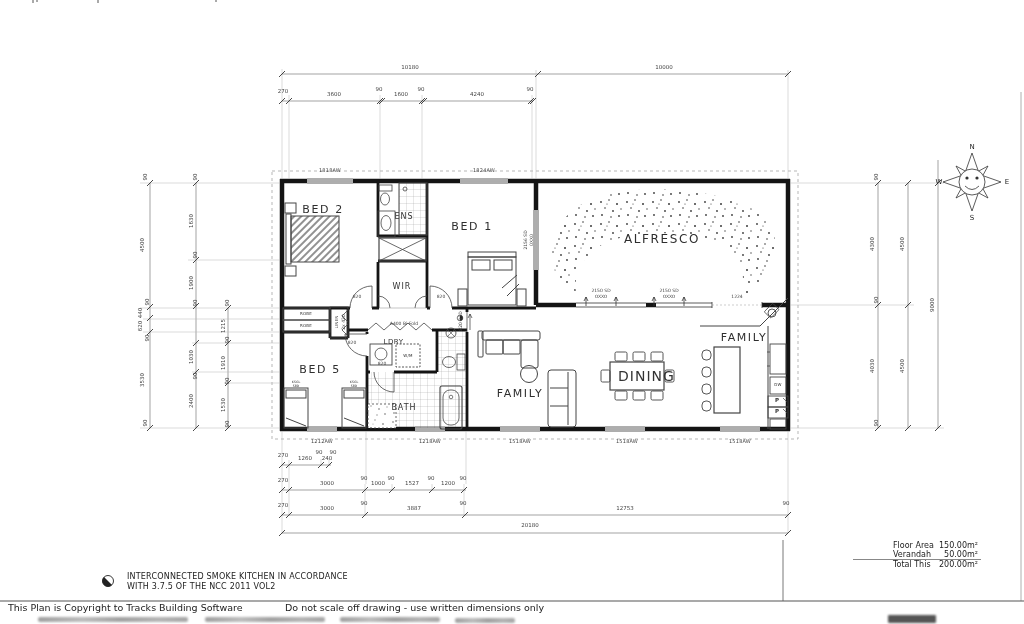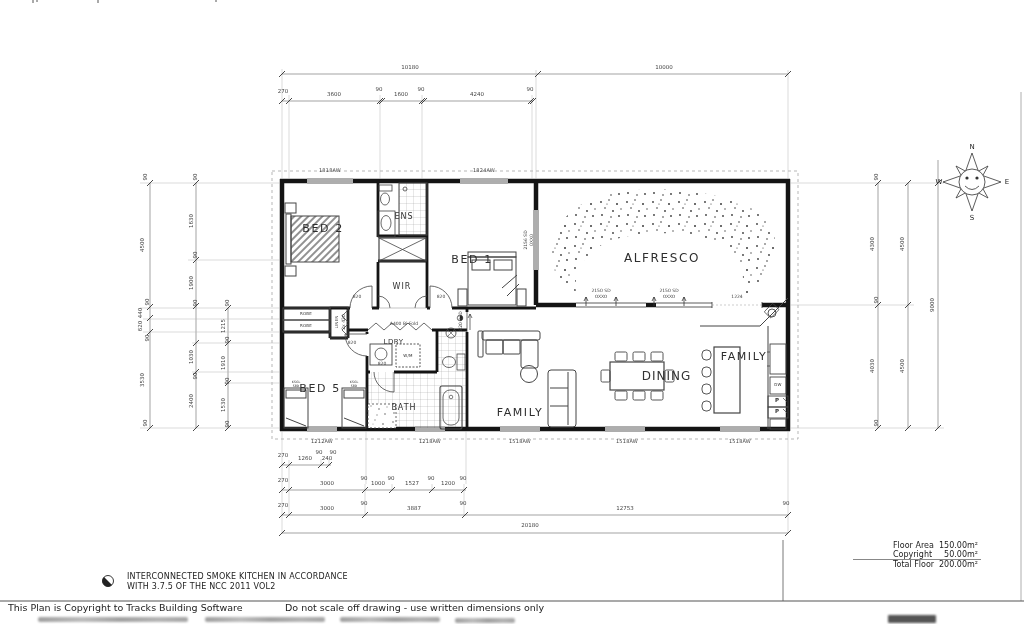--- a/index.html
+++ b/index.html
@@ -6,21 +6,21 @@
   #sheet{position:relative;width:1024px;height:624px;background:#ffffff;overflow:hidden;
          font-family:"DejaVu Sans","Liberation Sans",sans-serif;}
   #plan-svg{position:absolute;left:0;top:0;}
   .lbl{position:absolute;white-space:nowrap;color:#333;line-height:1;transform:translate(-50%,-50%);}
   .rv{transform:translate(-50%,-50%) rotate(-90deg);}
   .ll{transform:translate(0,-50%);}
   .lr{transform:translate(-100%,-50%);}
   .dim{font-size:5.5px;color:#444;}
   .win{font-size:5px;color:#444;letter-spacing:.2px;}
   .door{font-size:4.5px;color:#444;}
-  .room{font-size:11px;letter-spacing:1.6px;color:#2e2e2e;margin-top:19px;}
+  .room{font-size:11px;letter-spacing:1.6px;color:#2e2e2e;}
   .rs{font-size:8px;letter-spacing:1px;}
   .rxs{font-size:7px;letter-spacing:.5px;padding-left:19px;}
   .fx{font-size:4px;color:#333;letter-spacing:.2px;}
   .fxxs{font-size:3.2px;color:#333;}
   .fxb{font-size:5.5px;font-weight:bold;}
   .cmp{font-size:7px;color:#222;}
   .area-t{font-size:8px;color:#222;}
   .foot{font-size:9.5px;color:#222;}
   .note{font-size:8px;color:#222;letter-spacing:.2px;}
   .title{font-size:21px;color:#3a3a3a;letter-spacing:.5px;}
@@ -268,26 +268,26 @@
   </g>
 
   <g stroke="#222" stroke-width="0.9">
     <circle cx="108" cy="581" r="5.5" fill="#fff"></circle>
     <path d="M104,577 A5.5,5.5 0 0 0 112,585 L104,577 Z" fill="#222" stroke="none"></path>
   </g>
 </svg>
 
 <span class="lbl room" style="left:323px;top:209px;">BED 2</span>
 <span class="lbl rs" style="left:404px;top:217px;">ENS</span>
-<span class="lbl room" style="left:472px;top:240px;text-align:center;">BED 1</span>
+<span class="lbl room" style="left:472px;top:226px;text-align:center;">BED 1</span>
 <span class="lbl rs" style="left:402px;top:287px;">WIR</span>
 <span class="lbl room" style="font-size:12px;left:662px;top:239px;">ALFRESCO</span>
 <span class="lbl room" style="left:320px;top:369px;">BED 5</span>
 <span class="lbl room" style="left:520px;top:393px;">FAMILY</span>
-<span class="lbl rxs" style="font-size:12px;left:657px;top:376px;letter-spacing:1px;">DINING</span>
+<span class="lbl rxs" style="font-size:14px;left:637px;top:376px;letter-spacing:1px;">DINING</span>
 <span class="lbl room" style="left:744px;top:337px;">FAMILY</span>
 <span class="lbl rs" style="left:404px;top:408px;">BATH</span>
 <span class="lbl rxs" style="left:384px;top:342px;">LDRY</span>
 
 <span class="lbl fx" style="left:306px;top:314px;">ROBE</span>
 <span class="lbl fx" style="left:306px;top:326px;">ROBE</span>
 <span class="lbl fx rv" style="left:337px;top:322px;">LINEN</span>
 <span class="lbl fx" style="left:408px;top:356px;">W/M</span>
 <span class="lbl fxxs" style="left:296px;top:383px;">KSGL</span>
 <span class="lbl fxxs" style="left:296px;top:387px;">SBD</span>
@@ -387,23 +387,23 @@
 <span class="lbl dim" style="left:786px;top:504px;">90</span>
 <span class="lbl dim" style="left:530px;top:526px;">20180</span>
 
 <span class="lbl cmp" style="left:972px;top:147px;">N</span>
 <span class="lbl cmp" style="left:1007px;top:182px;">E</span>
 <span class="lbl cmp" style="left:972px;top:218px;">S</span>
 <span class="lbl cmp" style="left:939px;top:182px;">W</span>
 
 <span class="lbl area-t ll" style="left:893px;top:546px;">Floor Area</span>
 <span class="lbl area-t lr" style="left:978px;top:546px;">150.00m²</span>
-<span class="lbl area-t ll" style="left:893px;top:555px;">Copyright</span>
+<span class="lbl area-t ll" style="left:893px;top:555px;">Verandah</span>
 <span class="lbl area-t lr" style="left:978px;top:555px;">50.00m²</span>
-<span class="lbl area-t ll" style="left:893px;top:565px;">Total Floor</span>
+<span class="lbl area-t ll" style="left:893px;top:565px;">Total This</span>
 <span class="lbl area-t lr" style="left:978px;top:565px;">200.00m²</span>
 
 <span class="lbl note ll" style="left:127px;top:577px;">INTERCONNECTED SMOKE KITCHEN IN ACCORDANCE</span>
 <span class="lbl note ll" style="left:127px;top:587px;">WITH 3.7.5 OF THE NCC 2011 VOL2</span>
 <span class="lbl foot ll" style="left:8px;top:608px;">This Plan is Copyright to Tracks Building Software</span>
 <span class="lbl foot ll" style="left:285px;top:608px;">Do not scale off drawing - use written dimensions only</span>
 
 <div class="smudge" style="left:38px;top:617px;width:150px;height:5px;"></div>
 <div class="smudge" style="left:205px;top:617px;width:120px;height:5px;"></div>
 <div class="smudge" style="left:340px;top:617px;width:100px;height:5px;"></div>

